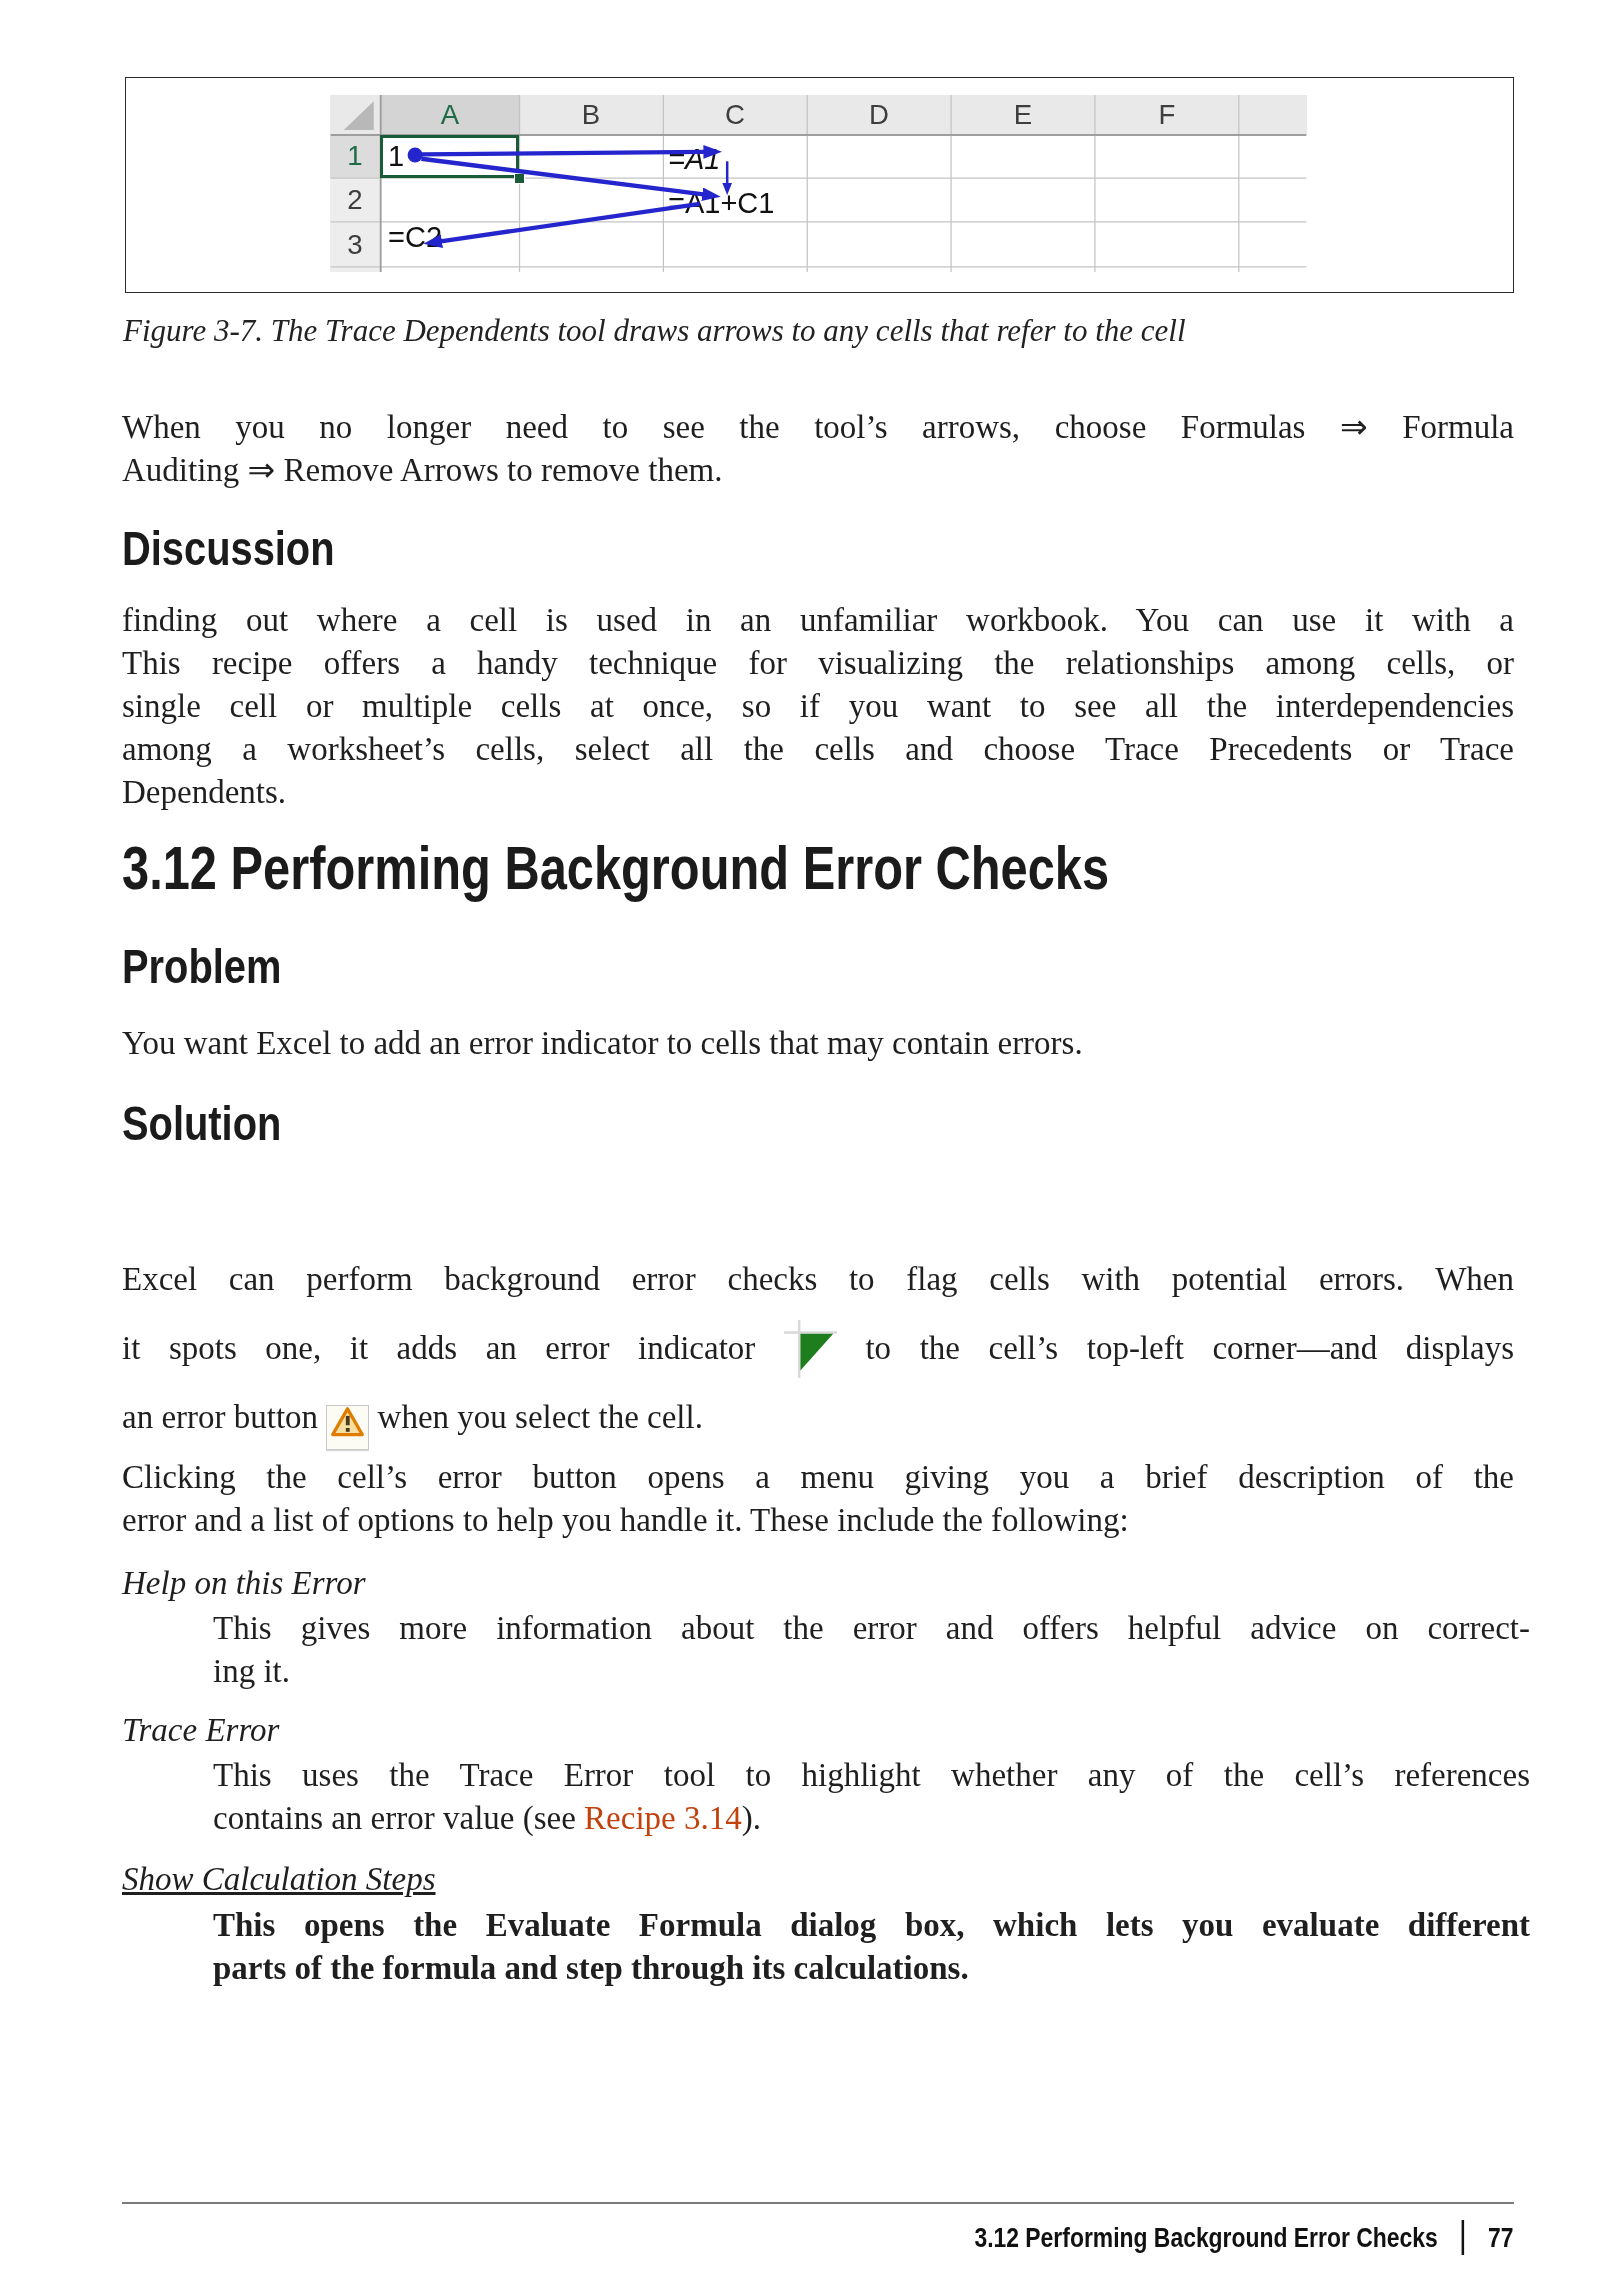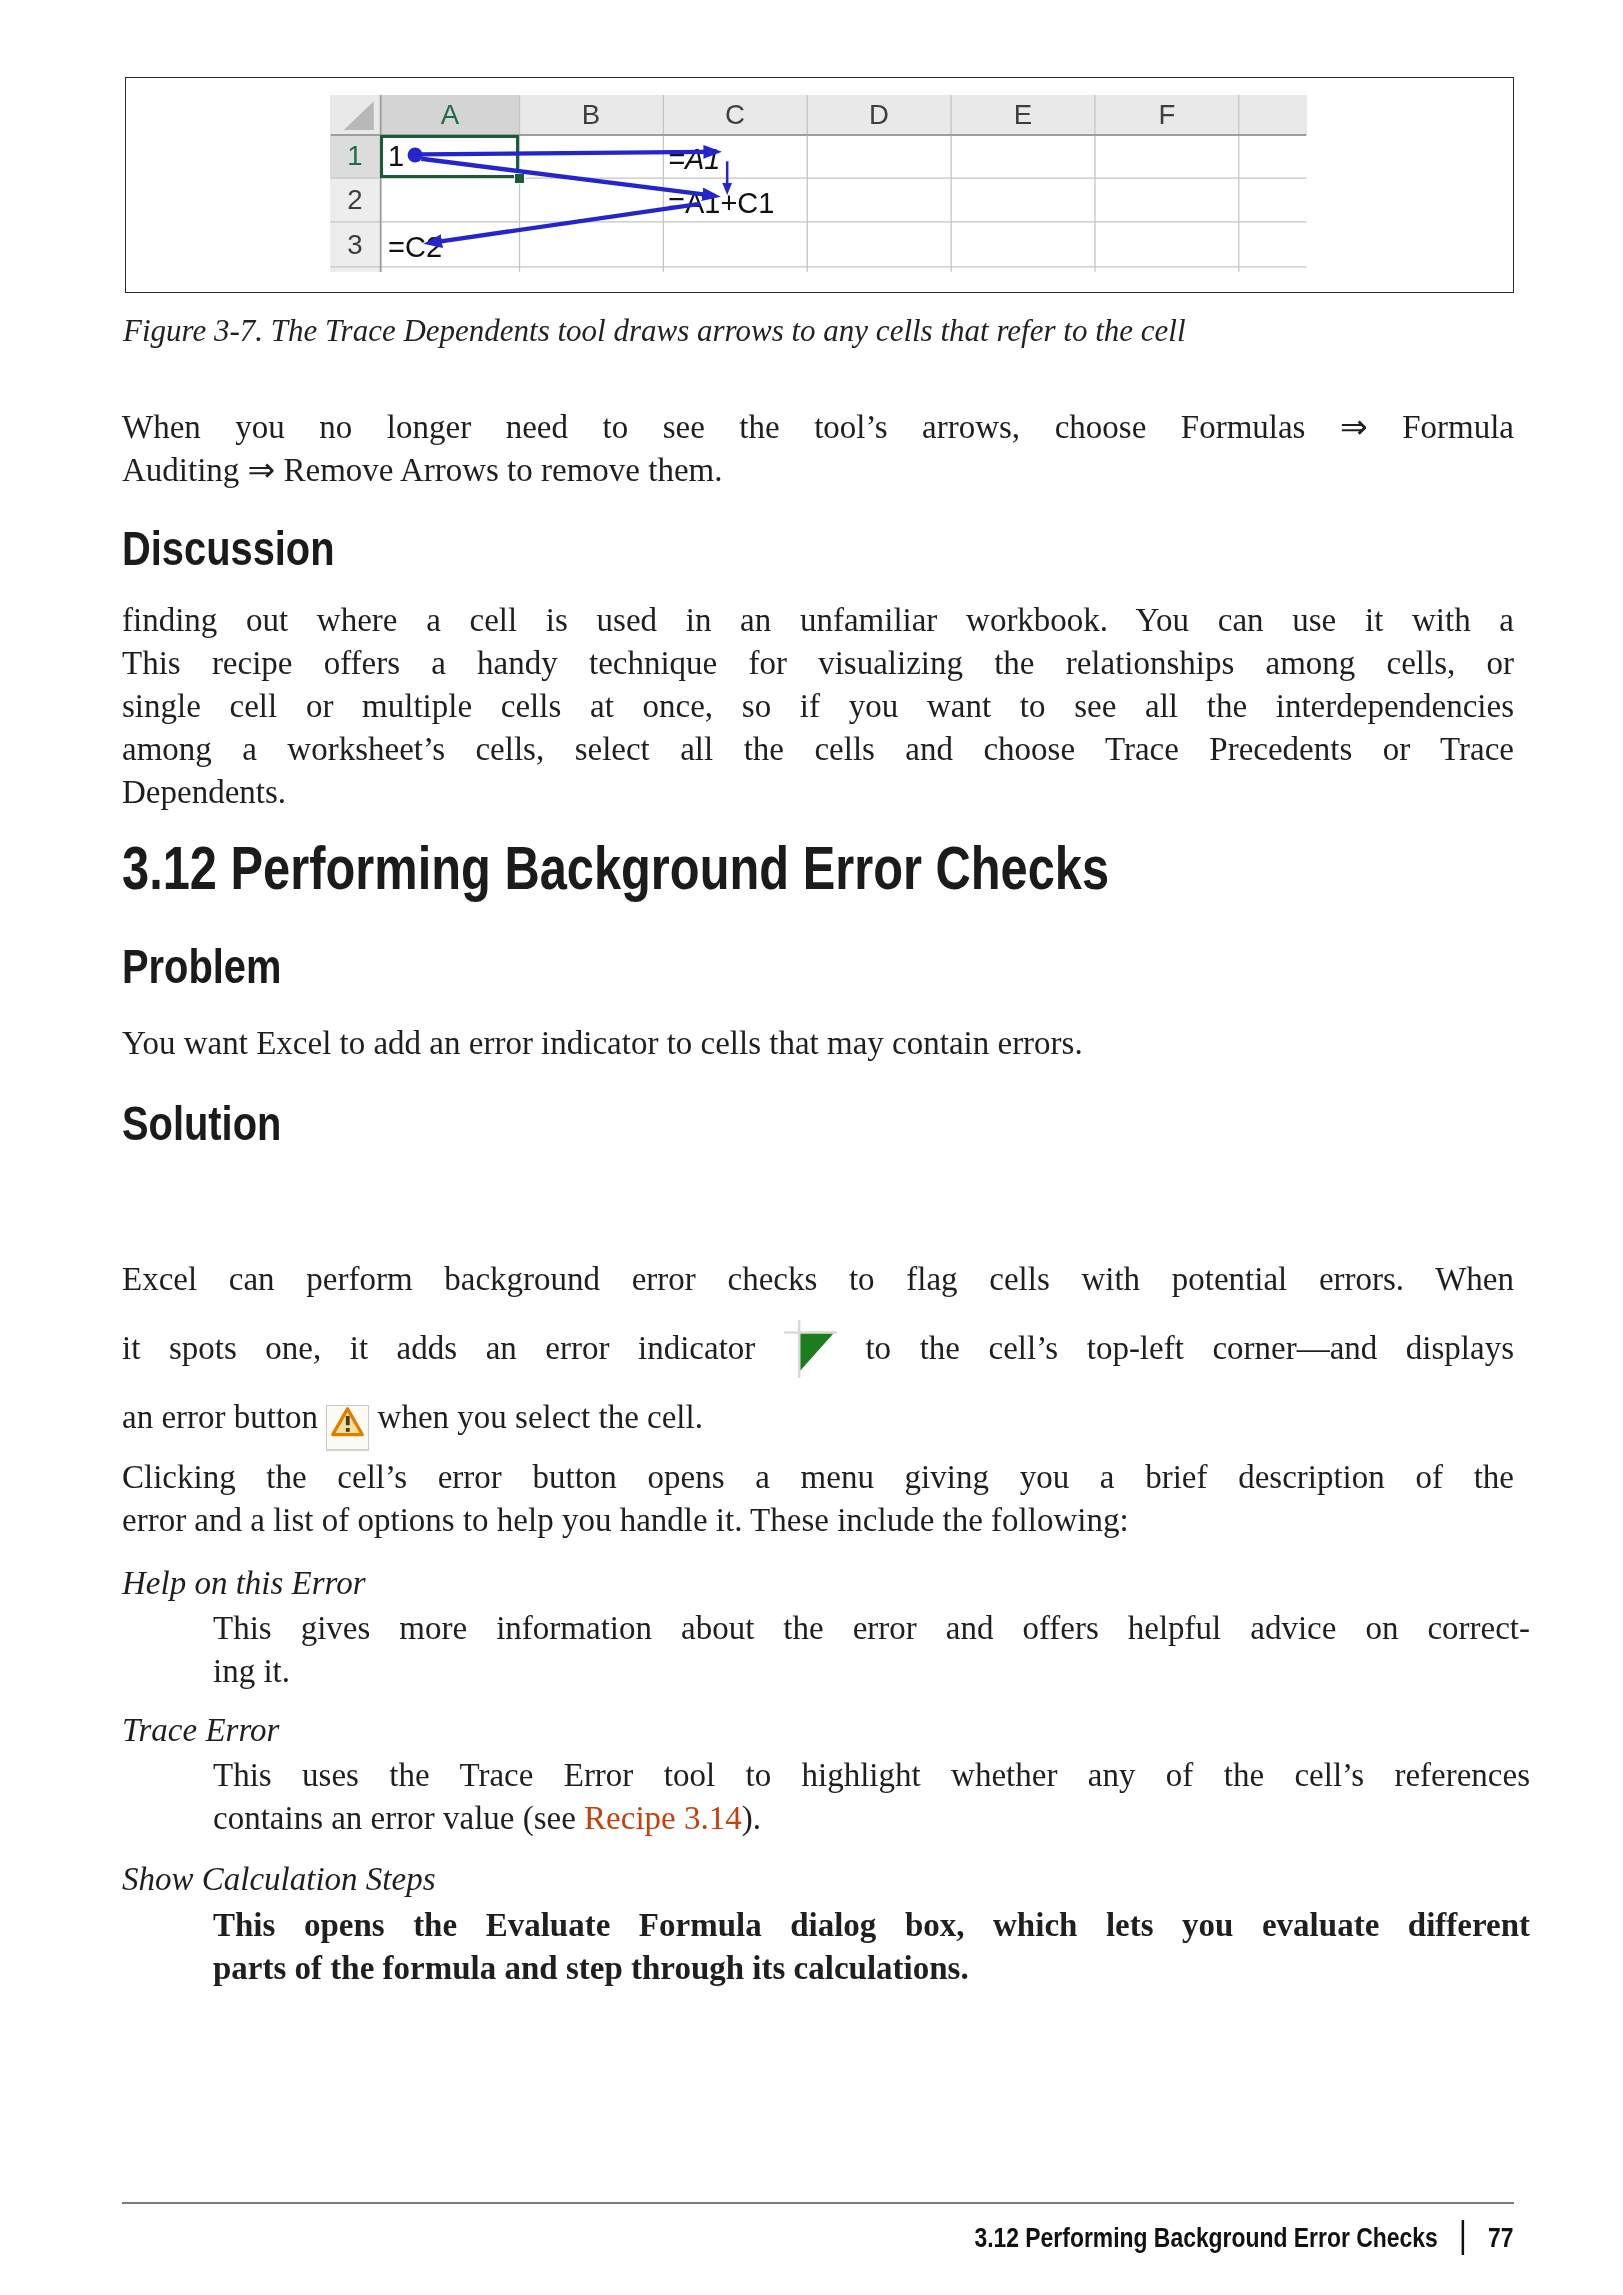--- a/index.html
+++ b/index.html
@@ -92,21 +92,21 @@
       <span class="sheet-text col-letter" style="left:693px;top:20px;">E</span>
       <span class="sheet-text col-letter" style="left:837px;top:20px;">F</span>
 
       <span class="sheet-text row-num green-hdr" style="left:25px;top:61px;">1</span>
       <span class="sheet-text row-num" style="left:25px;top:105px;">2</span>
       <span class="sheet-text row-num" style="left:25px;top:150px;">3</span>
 
       <span class="sheet-text cell-val" style="left:58px;top:61px;">1</span>
       <span class="sheet-text cell-val" style="left:338px;top:64px;font-style:italic;">=A1</span>
       <span class="sheet-text cell-val" style="left:338px;top:108px;">=A1+C1</span>
-      <span class="sheet-text cell-val" style="left:58px;top:152px;">=C2</span>
+      <span class="sheet-text cell-val" style="left:58px;top:142px;">=C2</span>
 
       <div id="sel-box"></div>
       <div id="fill-handle"></div>
 
       <svg id="arrow-svg" width="977" height="177" viewBox="0 0 1560 283">
         <defs>
           <marker id="ah" markerUnits="userSpaceOnUse" markerWidth="30" markerHeight="22" refX="2" refY="11" orient="auto">
             <polygon points="0,0 30,11 0,22" fill="#2525cd"></polygon>
           </marker>
           <marker id="ah-s" markerUnits="userSpaceOnUse" markerWidth="20" markerHeight="16" refX="2" refY="8" orient="auto">
@@ -178,21 +178,21 @@
     <div class="line j">This gives more information about the error and offers helpful advice on correct-</div>
     <div class="line">ing it.</div>
   </div>
 
   <div class="term" style="top:1712px;">Trace Error</div>
   <div class="desc" style="top:1754px;">
     <div class="line j">This uses the Trace Error tool to highlight whether any of the cell’s references</div>
     <div class="line"><span>contains an error value (see </span><span class="recipe-link">Recipe 3.14</span><span>).</span></div>
   </div>
 
-  <div class="term" style="top:1861px;">Show Calculation Steps</div>
+  <div class="term" style="top:1861px;text-decoration:underline;">Show Calculation Steps</div>
   <div class="desc" style="top:1904px;font-weight:bold;">
     <div class="line j">This opens the Evaluate Formula dialog box, which lets you evaluate different</div>
     <div class="line">parts of the formula and step through its calculations.</div>
   </div>
 
   <div id="footer-rule"></div>
   <div id="footer">
     <span>3.12 Performing Background Error Checks</span>
     <span class="divider"></span>
     <span>77</span>

